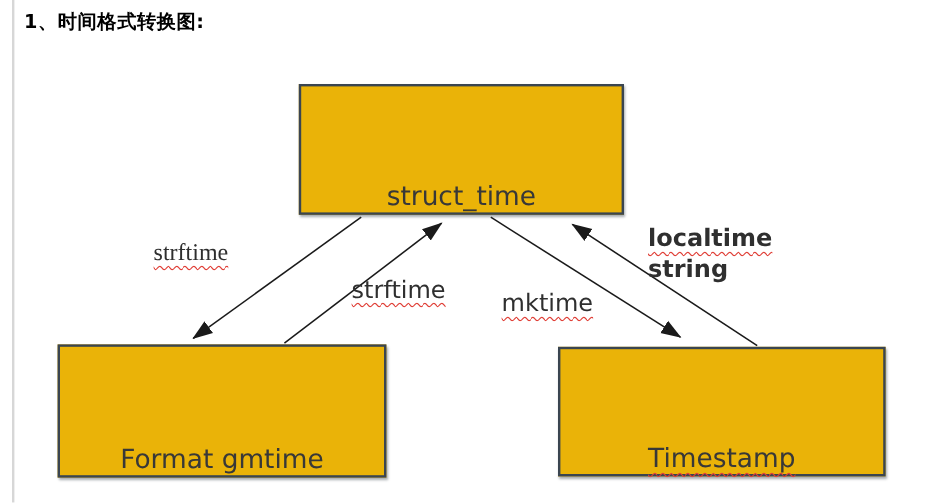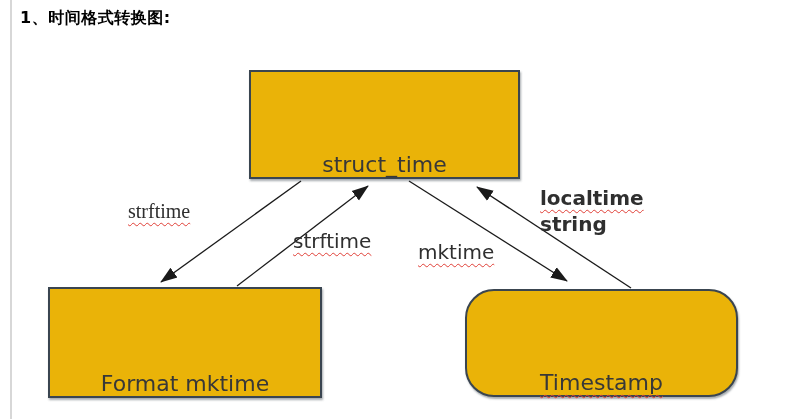--- a/index.html
+++ b/index.html
@@ -84,24 +84,24 @@
     <line x1="237" y1="286" x2="368" y2="186" marker-end="url(#ah)"></line>
     <line x1="409" y1="181" x2="567" y2="281" marker-end="url(#ah)"></line>
     <line x1="631" y1="288" x2="477" y2="187" marker-end="url(#ah)"></line>
   </svg>
 
   <div class="node" style="left:249px; top:70px; width:271px; height:109px;">
     <span>struct_time</span>
   </div>
 
   <div class="node" style="left:48px; top:287px; width:274px; height:111px;">
-    <span>Format mktime</span>
+    <span>Format gmtime</span>
   </div>
 
-  <div class="node" style="left:465px; top:289px; width:273px; height:108px;border-radius:29px;">
+  <div class="node" style="left:465px; top:289px; width:273px; height:108px;">
     <span class="squiggle">Timestamp</span>
   </div>
 
   <div class="edge-label" style="left:128px; top:198px;font-family:Liberation Serif, serif;">
     <span class="squiggle">strftime</span>
   </div>
 
   <div class="edge-label" style="left:293px; top:228px;">
     <span class="squiggle">strftime</span>
   </div>

